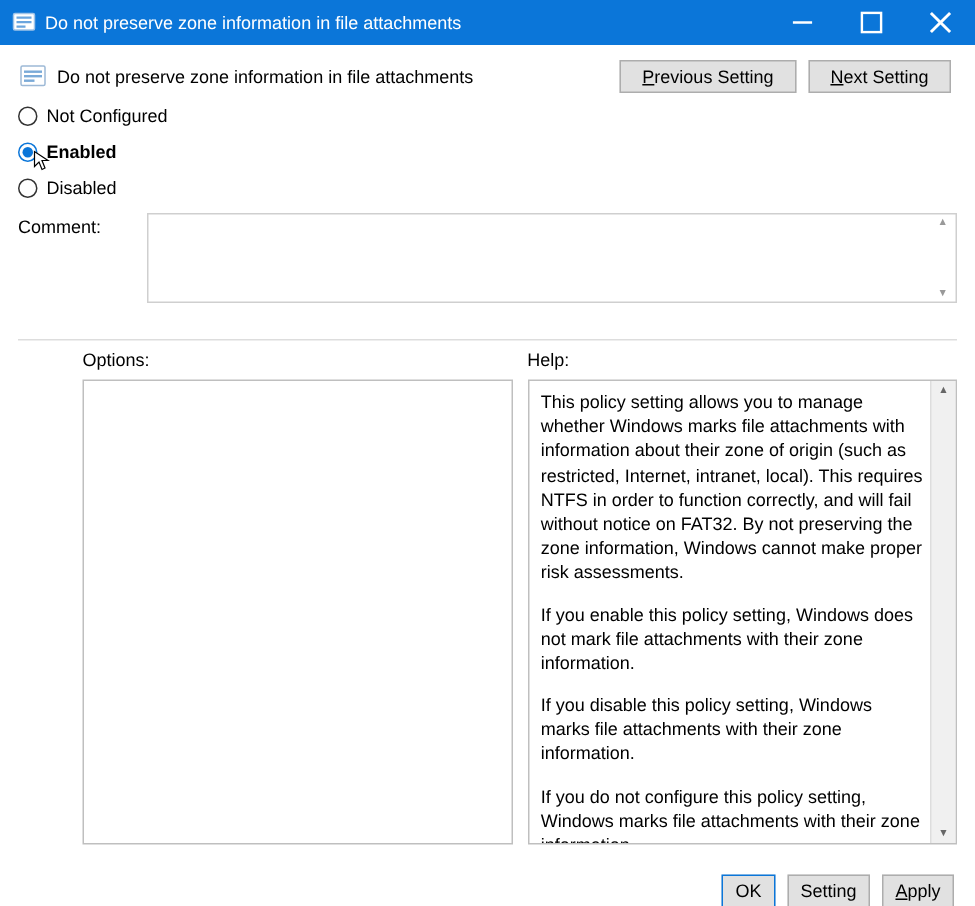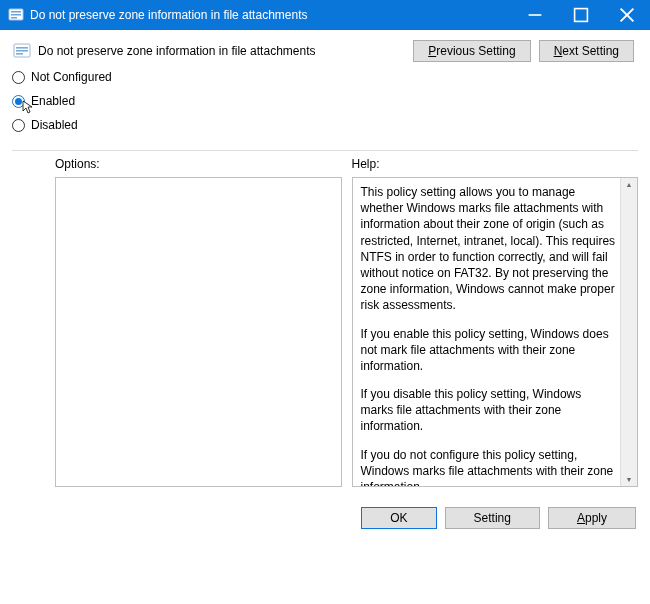--- a/index.html
+++ b/index.html
@@ -11,21 +11,21 @@
   .titlebar-btns { display: flex; }
   .titlebar-btn { width: 46px; height: 30px; display: flex; align-items: center; justify-content: center; color: #fff; }
   .content { padding: 10px 12px 10px 12px; }
   .header-row { display: flex; align-items: center; margin-bottom: 6px; }
   .header-icon { width: 20px; height: 20px; margin-right: 6px; display:inline-flex; align-items:center; justify-content:center;}
   .header-icon svg { width: 18px; height: 18px; }
   .header-title { flex: 1; font-size: 12px; color: #000; }
   .nav-btns { display: flex; gap: 8px; margin-right: 4px;}
   .win-btn { background: #e1e1e1; border: 1px solid #adadad; padding: 3px 14px; font-size: 12px; cursor: pointer; }
   .win-btn .ul { text-decoration: underline; }
-  .midwrap { display: flex; margin-top: 4px; }
+  .midwrap { display: flex; margin-top: 4px; flex-direction: column; }
   .radios { width: 150px; padding-top: 2px; }
   .radio-row { display: flex; align-items: center; margin-bottom: 10px; font-size: 12px; color:#000;}
   .radio-outer { width: 13px; height: 13px; border: 1px solid #333; border-radius: 50%; margin-right: 6px; display: inline-flex; align-items: center; justify-content: center; position:relative;}
   .radio-outer.sel { border-color: #0b76d9; }
   .radio-dot { width: 7px; height: 7px; background: #0b76d9; border-radius: 50%; }
   .cursor { position:absolute; left:10px; top:6px; width:14px; height:14px; pointer-events:none;}
   .rightfields { flex: 1; }
   .field-row { display: flex; margin-bottom: 8px; }
   .field-label { width: 86px; padding-top: 2px; color:#000;}
   .textarea-like { flex: 1; border: 1px solid #cfcfcf; background: #fff; height: 60px; position: relative; }
@@ -35,21 +35,21 @@
   .sep { border-top: 1px solid #ddd; margin: 8px 0 6px 0; }
   .lowerwrap { display: flex; gap: 10px; padding-left: 43px; }
   .col { flex: 1; display:flex; flex-direction:column;}
   .col-label { margin-bottom: 6px; color:#000;}
   .panel { border: 1px solid #bfbfbf; background: #fff; height: 310px; padding: 6px 8px; overflow: hidden; position:relative; font-size:12px; color:#000; line-height:1.35;}
   .panel.help { padding-right: 20px; }
   .help-text p { margin: 0 0 12px 0; }
   .vscroll { position:absolute; right:0; top:0; bottom:0; width:17px; background:#f0f0f0; border-left:1px solid #ddd; display:flex; flex-direction:column; justify-content:space-between; align-items:center;}
   .vscroll .scroll-arrow { color:#666; padding:3px 0;}
   .footer { display:flex; justify-content:flex-end; gap:8px; padding:10px 14px; }
-  .footer .win-btn { padding: 3px 28px; }
+  .footer .win-btn { padding: 3px 8px; }
   .footer .primary { border: 1px solid #0b76d9; }
 </style>
 </head>
 <body>
 
 <div class="titlebar">
   <span class="titlebar-icon">
     <svg viewBox="0 0 16 16">
         <rect x="1" y="2" width="14" height="11" rx="1" fill="#fff" stroke="#a0c4e8"></rect>
         <rect x="3" y="4" width="10" height="1.5" fill="#6aa5de"></rect>
@@ -95,36 +95,46 @@
       <button class="win-btn"><span class="ul">N</span>ext Setting</button>
     </div>
   </div>
 
   <div class="midwrap">
     <div class="radios">
       <div class="radio-row">
         <span class="radio-outer"></span>
         <span>Not <span class="ul">C</span>onfigured</span>
       </div>
-      <div class="radio-row" style="position:relative;">
+      <div class="radio-row" style="position:relative;font-weight:bold;">
         <span class="radio-outer sel">
             <span class="radio-dot"></span>
           </span>
         <span><span class="ul">E</span>nabled</span>
         <svg class="cursor" viewBox="0 0 14 14">
             <path d="M1 1 L1 11 L4 8 L6 13 L8 12 L6 7 L10 7 Z" fill="#fff" stroke="#000" stroke-width="0.8"></path>
           </svg>
       </div>
       <div class="radio-row">
         <span class="radio-outer"></span>
         <span><span class="ul">D</span>isabled</span>
       </div>
     </div>
 
     <div class="rightfields">
+      <div class="field-row">
+        <div class="field-label">Comment:</div>
+        <div class="textarea-like">
+          <span></span>
+          <div class="scroll-arrows">
+            <span class="scroll-arrow">▲</span>
+            <span class="scroll-arrow">▼</span>
+          </div>
+        </div>
+      </div>
       <div class="field-row">
       </div>
     </div>
   </div>
 
   <div class="sep"></div>
 
   <div class="lowerwrap">
     <div class="col">
       <div class="col-label">Options:</div>

